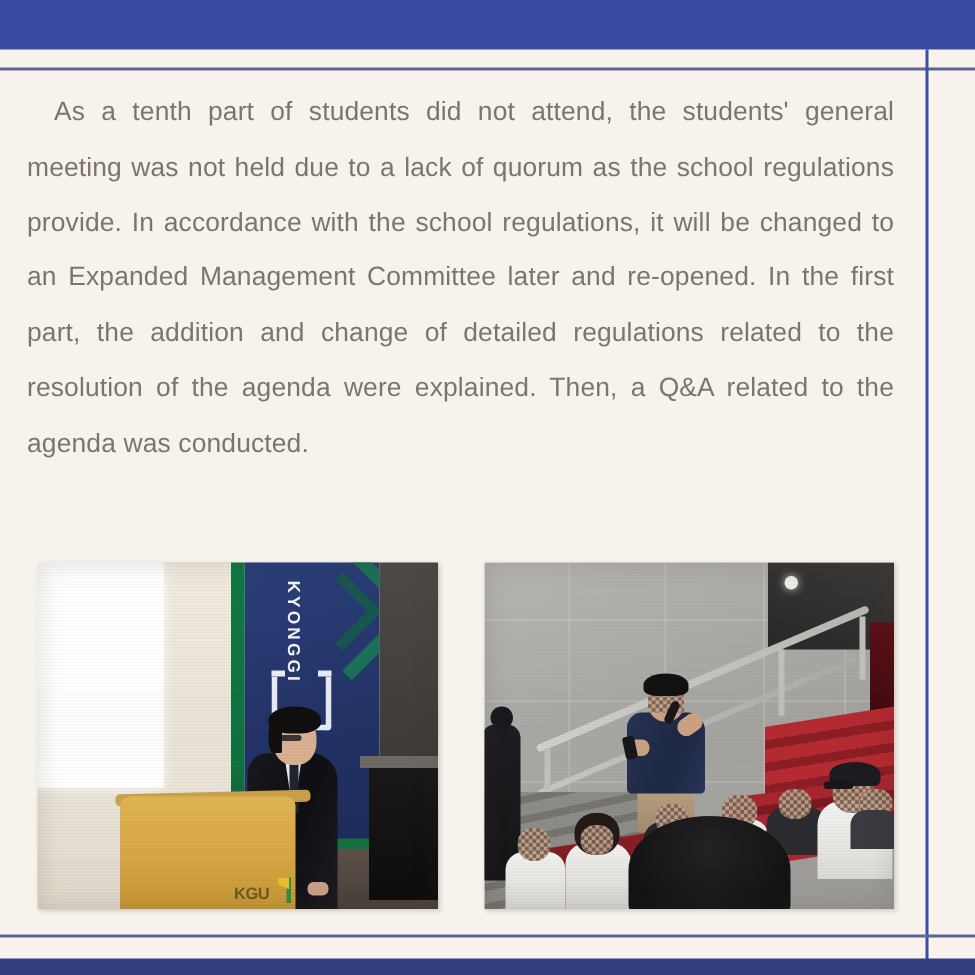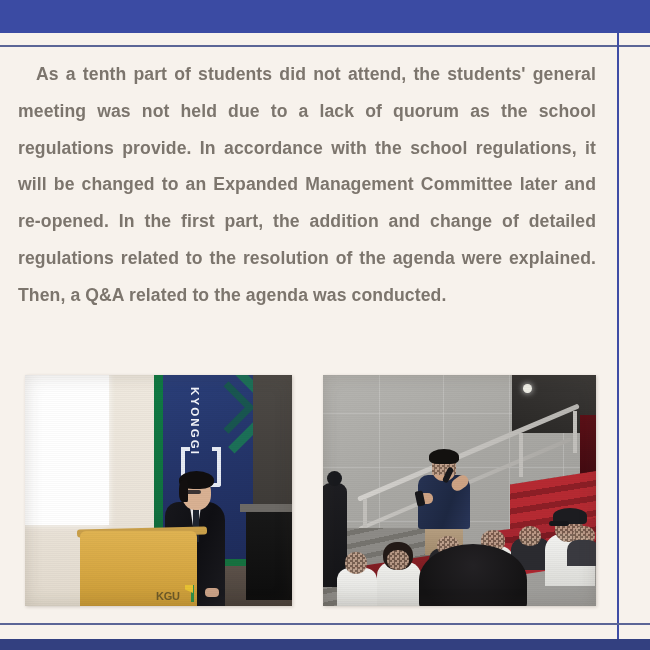--- a/index.html
+++ b/index.html
@@ -63,21 +63,21 @@
   }
   .article p {
     margin: 0;
     text-align: justify;
     text-justify: inter-word;
     text-indent: 18px;
     font-size: 17.6px;
     line-height: 36.8px;
     letter-spacing: 0.1px;
     color: #7c756d;
-    font-weight: 700;
+    font-weight: 400;
   }
 
   
   .photo-row {
     position: absolute;
     left: 0; top: 0;
     width: 650px; height: 650px;
     pointer-events: none;
   }
   .photo {

